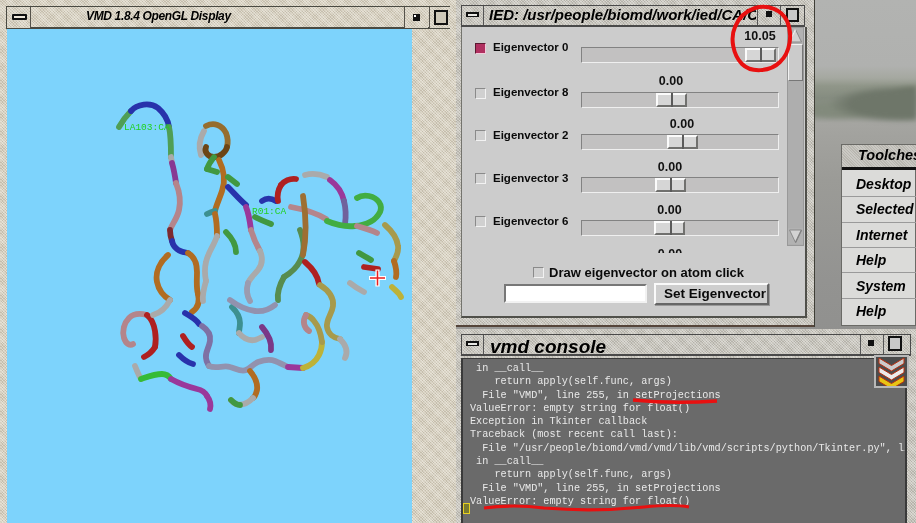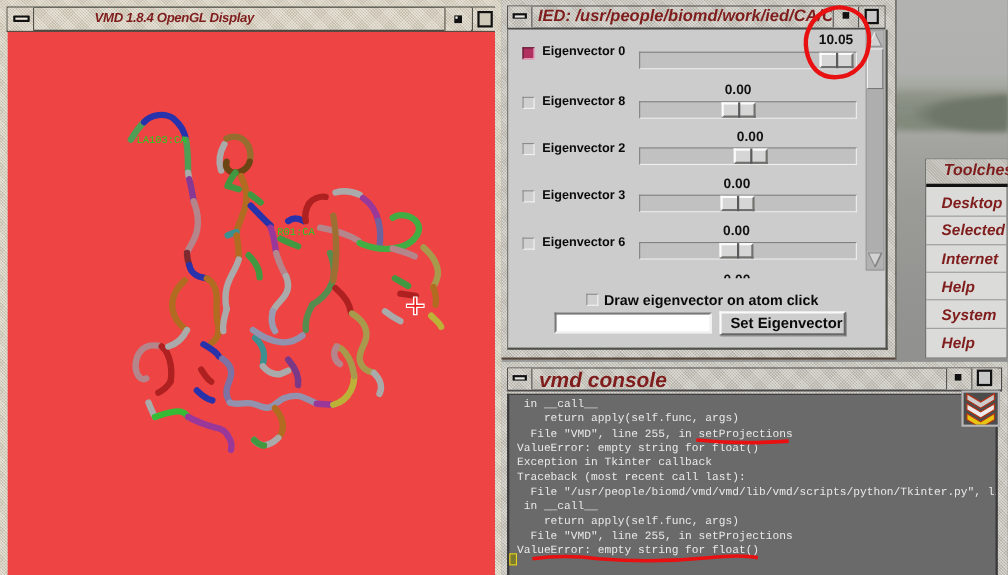--- a/index.html
+++ b/index.html
@@ -1,18 +1,18 @@
 <!DOCTYPE html>
 <html><head><meta charset="utf-8"><style>
 *{margin:0;padding:0;box-sizing:border-box}
 html,body{width:916px;height:523px;overflow:hidden;background:#9a9a98;font-family:"Liberation Sans",sans-serif}
 .abs{position:absolute}
 .stipA{background-color:#d6cfbf;background-image:repeating-linear-gradient(45deg,rgba(255,255,250,.38) 0 1px,rgba(0,0,0,0) 1px 2px),repeating-linear-gradient(-45deg,rgba(110,100,75,.16) 0 1px,rgba(0,0,0,0) 1px 2px)}
 .stipG{background-color:#c7c4bb;background-image:repeating-linear-gradient(45deg,rgba(255,255,255,.34) 0 1px,rgba(0,0,0,0) 1px 2px),repeating-linear-gradient(-45deg,rgba(70,70,65,.14) 0 1px,rgba(0,0,0,0) 1px 2px)}
-.ttxt{font-style:italic;font-weight:bold;color:#7f1d1d;white-space:nowrap}
+.ttxt{font-style:italic;font-weight:bold;color:#000000;white-space:nowrap}
 .lbl{font-weight:bold;color:#0a0a0a;font-size:12px;white-space:nowrap}
 .cb{width:11px;height:11px;border-top:1.5px solid #8a8a8a;border-left:1.5px solid #8a8a8a;border-bottom:1.5px solid #f2f2f2;border-right:1.5px solid #f2f2f2;background:#d0d0d0}
 .trough{position:absolute;left:581px;width:198px;height:16px;background:#c2c1c1;border-top:1.5px solid #828282;border-left:1.5px solid #828282;border-bottom:1.5px solid #efefef;border-right:1.5px solid #efefef}
 .handle{position:absolute;top:0.5px;width:31px;height:14px;background:#d6d6d6;border-top:2px solid #fbfbfb;border-left:2px solid #fbfbfb;border-bottom:2px solid #70706e;border-right:2px solid #70706e}
 .hline{position:absolute;top:-2px;width:2px;height:14px;background:#5a5a5a;left:13.5px}
 .val{position:absolute;font-weight:bold;font-size:12.5px;color:#111}
 .mono{font-family:"Liberation Mono",monospace}
 </style></head>
 <body>
 
@@ -24,21 +24,21 @@
 <div class="abs stipA" style="left:7px;top:7px;width:24px;height:21px;border-right:1px solid #55524a"></div>
 <div class="abs" style="left:12px;top:14px;width:15px;height:6px;background:#111;border-radius:1px"></div>
 <div class="abs" style="left:14px;top:16px;width:11px;height:2px;background:#efe9dc"></div>
 <div class="abs ttxt" style="left:86px;top:9px;font-size:12px;letter-spacing:-0.35px">VMD 1.8.4 OpenGL Display</div>
 <div class="abs stipA" style="left:404px;top:7px;width:24px;height:21px;border-left:1px solid #55524a"></div>
 <div class="abs" style="left:413px;top:14px;width:7px;height:7px;background:#111"></div>
 <div class="abs" style="left:414px;top:15px;width:2px;height:2px;background:#fff"></div>
 <div class="abs stipA" style="left:429px;top:7px;width:24px;height:21px;border-left:1px solid #55524a"></div>
 <div class="abs" style="left:434px;top:10px;width:14px;height:15px;border:2.5px solid #111;background:#cfc9b9"></div>
 
-<div class="abs" style="left:7px;top:29px;width:443px;height:494px;background:#ef4444">
+<div class="abs" style="left:7px;top:29px;width:405px;height:494px;background:#7dd3fc">
 <svg width="443" height="494" viewBox="7 29 443 494">
 <g fill="none" stroke-linecap="round" stroke-width="5.8" style="filter:brightness(.92) saturate(.9)">
 <path d="M119 127 C123 120 126 116 131 111" stroke="#4fae57"></path>
 <path d="M131 111 C137 104 150 102 158 108 C165 114 168 120 169 127" stroke="#2a35c8"></path>
 <path d="M169 127 C171 136 171 147 171 157" stroke="#4fae57"></path>
 <path d="M171 157 L172 163" stroke="#b9b9b9"></path>
 <path d="M172 163 C174 170 175 176 176 183" stroke="#9a3aa8"></path>
 <path d="M176 183 C180 193 181 201 179 210 C177 219 172 224 170 230" stroke="#c88f96"></path>
 <path d="M170 230 C170 235 171 238 172 241" stroke="#8f2b33"></path>
 <path d="M172 241 C174 250 181 252 188 253" stroke="#2a35c8"></path>

